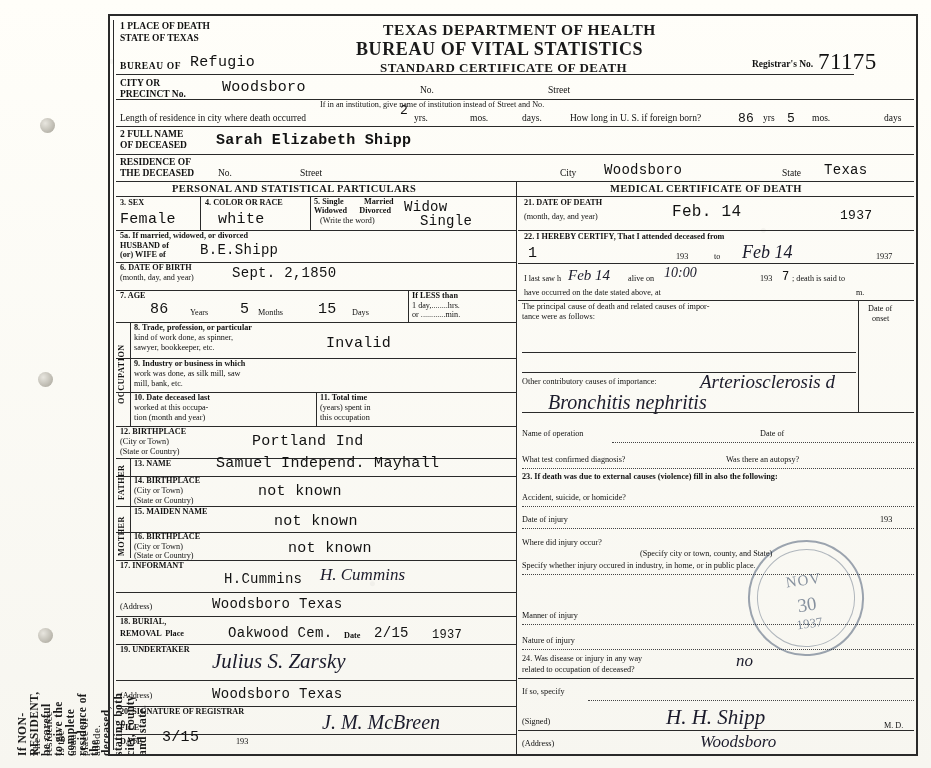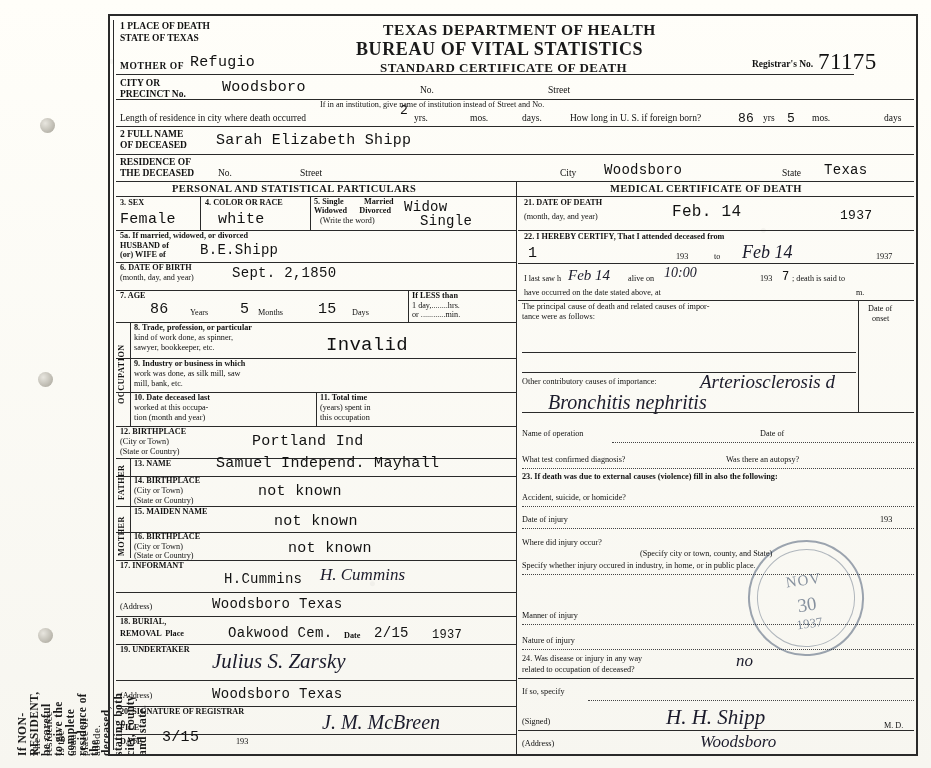--- a/index.html
+++ b/index.html
@@ -71,21 +71,21 @@
   <div class="t cap" style="left:383px;top:22px;font-size:15.5px;letter-spacing:.6px;">TEXAS DEPARTMENT OF HEALTH</div>
   <div class="t cap" style="left:380px;top:61px;font-size:13px;letter-spacing:.5px;">STANDARD CERTIFICATE OF DEATH</div>
 
   <div class="t pr" style="left:752px;top:60px;font-weight:bold;">Registrar's No.</div>
   <div class="t twb" style="left:818px;top:50px;font-size:23px;font-family:'Liberation Serif',serif;">71175</div>
 
   <div class="t pr" style="left:120px;top:22px;font-weight:bold;">1 PLACE OF DEATH</div>
   <div class="t pr" style="left:120px;top:34px;font-weight:bold;">STATE OF TEXAS</div>
 
   <div class="ln h" style="left:116px;top:74px;width:738px;"></div>
-  <div class="t pr" style="left:120px;top:62px;font-weight:bold;letter-spacing:.6px;">MOTHER OF</div>
+  <div class="t pr" style="left:120px;top:62px;font-weight:bold;letter-spacing:.6px;">BUREAU OF</div>
   <div class="t tw" style="left:190px;top:55px;font-size:15px;">Refugio</div>
 
   <div class="t pr" style="left:120px;top:79px;font-weight:bold;">CITY OR</div>
   <div class="t pr" style="left:120px;top:90px;font-weight:bold;">PRECINCT No.</div>
   <div class="t tw" style="left:222px;top:80px;font-size:15px;">Woodsboro</div>
   <div class="t pr" style="left:420px;top:86px;">No.</div>
   <div class="t pr" style="left:548px;top:86px;">Street</div>
   <div class="ln h" style="left:116px;top:99px;width:798px;"></div>
   <div class="t prs" style="left:320px;top:101px;">If in an institution, give name of institution instead of Street and No.</div>
 
@@ -97,21 +97,21 @@
   <div class="t pr" style="left:522px;top:114px;">days.</div>
   <div class="t pr" style="left:570px;top:114px;">How long in U. S. if foreign born?</div>
   <div class="t tw" style="left:738px;top:112px;">86</div>
   <div class="t pr" style="left:763px;top:114px;">yrs</div>
   <div class="t tw" style="left:787px;top:112px;">5</div>
   <div class="t pr" style="left:812px;top:114px;">mos.</div>
   <div class="t pr" style="left:884px;top:114px;">days</div>
 
   <div class="t pr" style="left:120px;top:130px;font-weight:bold;">2 FULL NAME</div>
   <div class="t pr" style="left:120px;top:141px;font-weight:bold;">OF DECEASED</div>
-  <div class="t tw" style="left:216px;top:133px;font-size:15px;">Sarah Elizabeth Shipp</div>
+  <div class="t tw" style="left:216px;top:133px;font-size:15px;font-weight:bold;">Sarah Elizabeth Shipp</div>
   <div class="ln h" style="left:116px;top:154px;width:798px;"></div>
 
   <div class="t pr" style="left:120px;top:158px;font-weight:bold;">RESIDENCE OF</div>
   <div class="t pr" style="left:120px;top:169px;font-weight:bold;">THE DECEASED</div>
   <div class="t pr" style="left:218px;top:169px;">No.</div>
   <div class="t pr" style="left:300px;top:169px;">Street</div>
   <div class="t pr" style="left:560px;top:169px;">City</div>
   <div class="t tw" style="left:604px;top:163px;font-size:14px;">Woodsboro</div>
   <div class="t pr" style="left:782px;top:169px;">State</div>
   <div class="t tw" style="left:824px;top:163px;font-size:14px;">Texas</div>
@@ -160,21 +160,21 @@
   <div class="t prs" style="left:412px;top:302px;">1 day,........hrs.</div>
   <div class="t prs" style="left:412px;top:311px;">or ............min.</div>
 
   <div class="ln v" style="left:130px;top:322px;height:104px;"></div>
   <div class="t prs" style="left:118px;top:404px;transform:rotate(-90deg);transform-origin:left top;font-weight:bold;letter-spacing:.5px;">OCCUPATION</div>
 
   <div class="ln h" style="left:116px;top:358px;width:400px;"></div>
   <div class="t prs" style="left:134px;top:324px;font-weight:bold;">8. Trade, profession, or particular</div>
   <div class="t prs" style="left:134px;top:334px;">kind of work done, as spinner,</div>
   <div class="t prs" style="left:134px;top:344px;">sawyer, bookkeeper, etc.</div>
-  <div class="t tw" style="left:326px;top:336px;font-size:19px;">Invalid</div>
+  <div class="t tw" style="left:326px;top:336px;font-size:15px;">Invalid</div>
 
   <div class="ln h" style="left:116px;top:392px;width:400px;"></div>
   <div class="t prs" style="left:134px;top:360px;font-weight:bold;">9. Industry or business in which</div>
   <div class="t prs" style="left:134px;top:370px;">work was done, as silk mill, saw</div>
   <div class="t prs" style="left:134px;top:380px;">mill, bank, etc.</div>
 
   <div class="ln h" style="left:116px;top:426px;width:400px;"></div>
   <div class="ln v" style="left:316px;top:392px;height:34px;"></div>
   <div class="t prs" style="left:134px;top:394px;font-weight:bold;">10. Date deceased last</div>
   <div class="t prs" style="left:134px;top:404px;">worked at this occupa-</div>

